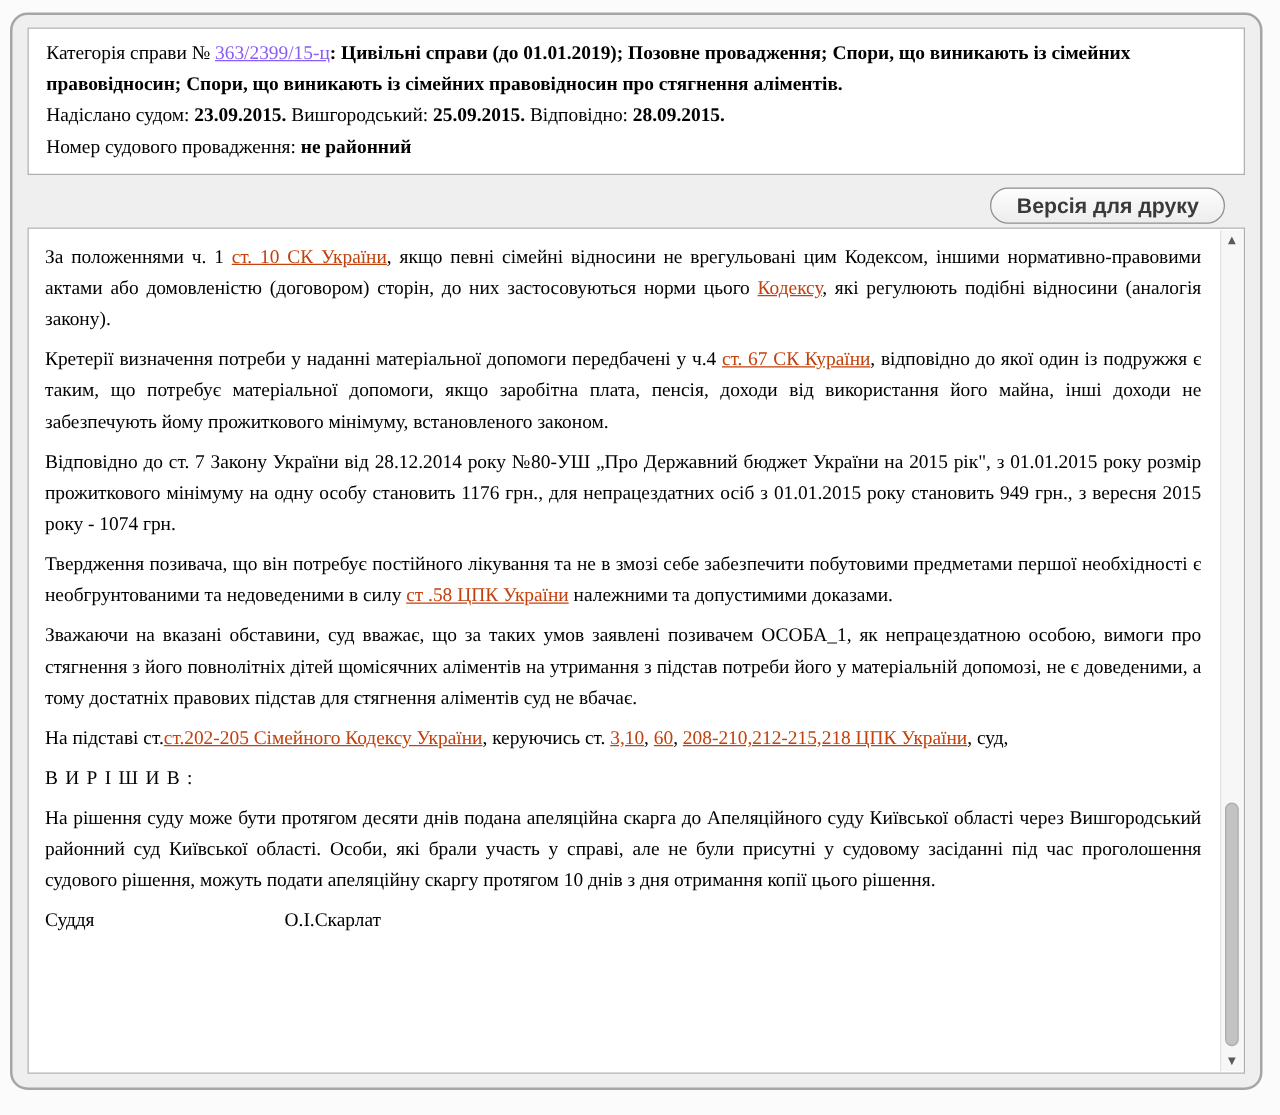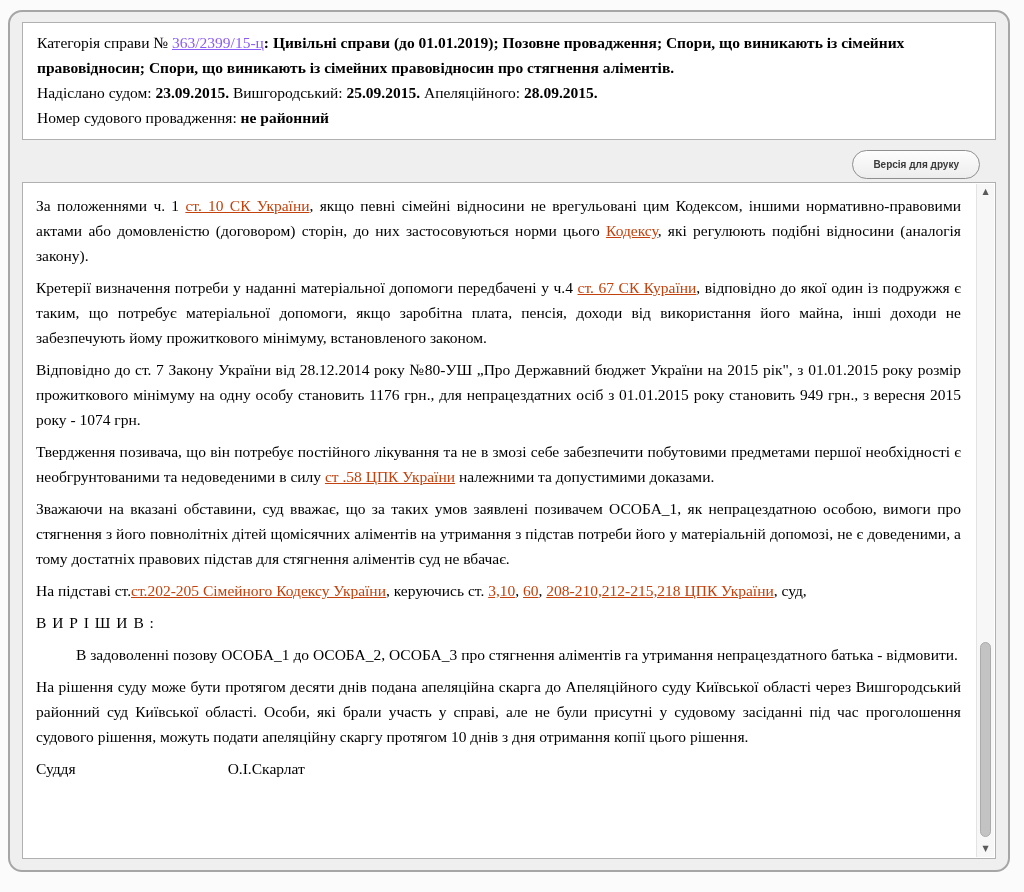--- a/index.html
+++ b/index.html
@@ -15,21 +15,21 @@
   }
   .header-box .hline{margin:0;}
   .bold{font-weight:bold;}
   a.case-link{color:#8b5cf6;font-weight:normal;text-decoration:underline;}
   .toolbar-row{height:42px;position:relative;}
   .print-btn{
     position:absolute;right:28px;top:10px;height:29px;padding:0 20px;
     border:1px solid #8f8f8f;border-radius:15px;
     background:linear-gradient(#fdfdfd,#ededed);
     font-family:"Liberation Sans","DejaVu Sans",sans-serif;
-    font-size:10px;font-weight:bold;color:#3a3a3a;cursor:pointer;
+    font-size:17px;font-weight:bold;color:#3a3a3a;cursor:pointer;
   }
   .doc-box{
     margin:0 12px;background:#ffffff;border:1px solid #b0b0b0;
     height:677px;position:relative;overflow:hidden;box-sizing:border-box;
   }
   .doc-content{
     position:absolute;left:0;top:0;right:18px;bottom:0;
     padding:3px 16px 0 13px;font-size:15.5px;line-height:25px;
     overflow:hidden;
   }
@@ -57,38 +57,37 @@
     box-sizing:border-box;
   }
 </style>
 </head>
 <body>
 
 <div class="outer">
 
   <div class="header-box">
     <p class="hline"><span>Категорія справи № </span><a class="case-link" href="#">363/2399/15-ц</a><span class="bold">: Цивільні справи (до 01.01.2019); Позовне провадження; Спори, що виникають із сімейних правовідносин; Спори, що виникають із сімейних правовідносин про стягнення аліментів.</span></p>
-    <p class="hline"><span>Надіслано судом: </span><span class="bold">23.09.2015.</span><span> Вишгородський: </span><span class="bold">25.09.2015.</span><span> Апеляційного: </span><span class="bold">28.09.2015.</span></p>
+    <p class="hline"><span>Надіслано судом: </span><span class="bold">23.09.2015.</span><span> Вишгородський: </span><span class="bold">25.09.2015.</span><span> Відповідно: </span><span class="bold">28.09.2015.</span></p>
     <p class="hline"><span>Номер судового провадження: </span><span class="bold">не районний</span></p>
   </div>
 
   <div class="toolbar-row">
     <button class="print-btn">Версія для друку</button>
   </div>
 
   <div class="doc-box">
     <div class="doc-content">
         <p class="justify"><span>За положеннями ч. 1 </span><a href="#">ст. 10 СК України</a><span>, якщо певні сімейні відносини не врегульовані цим Кодексом, іншими нормативно-правовими актами або домовленістю (договором) сторін, до них застосовуються норми цього </span><a href="#">Кодексу</a><span>, які регулюють  подібні відносини (аналогія закону).</span></p>
         <p class="justify"><span>Кретерії визначення потреби у наданні матеріальної допомоги передбачені у ч.4 </span><a href="#">ст. 67 СК Кураїни</a><span>, відповідно до якої один із подружжя є таким, що потребує матеріальної допомоги, якщо заробітна плата, пенсія, доходи від використання його майна, інші доходи не забезпечують йому прожиткового мінімуму, встановленого законом.</span></p>
         <p class="justify"><span>Відповідно до ст. 7 Закону України від 28.12.2014 року №80-УШ „Про Державний бюджет України на 2015 рік", з 01.01.2015 року розмір прожиткового мінімуму на одну особу становить 1176 грн., для непрацездатних осіб з 01.01.2015 року становить 949 грн., з вересня 2015 року - 1074 грн.</span></p>
         <p class="justify"><span>Твердження позивача, що він потребує постійного лікування та не в змозі себе забезпечити   побутовими предметами першої необхідності є необгрунтованими та недоведеними в силу </span><a href="#">ст .58 ЦПК України</a><span> належними та допустимими доказами.</span></p>
         <p class="justify"><span>Зважаючи на вказані обставини, суд вважає, що за таких умов заявлені позивачем ОСОБА_1, як непрацездатною особою, вимоги про стягнення з його повнолітніх дітей щомісячних аліментів на утримання з підстав потреби його у матеріальній допомозі, не є доведеними, а тому достатніх правових підстав для стягнення аліментів суд не вбачає.</span></p>
         <p class="justify"><span>На підставі ст.</span><a href="#">ст.202-205 Сімейного Кодексу України</a><span>, керуючись ст. </span><a href="#">3,10</a><span>, </span><a href="#">60</a><span>, </span><a href="#">208-210,212-215,218 ЦПК України</a><span>, суд,</span></p>
         <p class="center"><span>В И Р І Ш И В :</span></p>
-        <p class="justify indent"><span>В задоволенні позову ОСОБА_1 до ОСОБА_2, ОСОБА_3 про стягнення аліментів га утримання непрацездатного батька - відмовити.</span></p>
         <p class="justify"><span>На рішення суду може бути протягом десяти днів подана апеляційна скарга до Апеляційного суду Київської області через Вишгородський районний суд Київської області. Особи, які брали участь у справі, але не були присутні у судовому засіданні під час проголошення судового рішення, можуть подати апеляційну скаргу протягом 10 днів з дня отримання копії цього рішення.</span></p>
         <p class="left"><span>Суддя</span><span class="gap"></span><span>О.І.Скарлат</span></p>
       </div>
     <div class="scrollbar">
       <div class="sb-btn sb-up">▲</div>
       <div class="sb-thumb"></div>
       <div class="sb-btn sb-down">▼</div>
     </div>
   </div>
 

